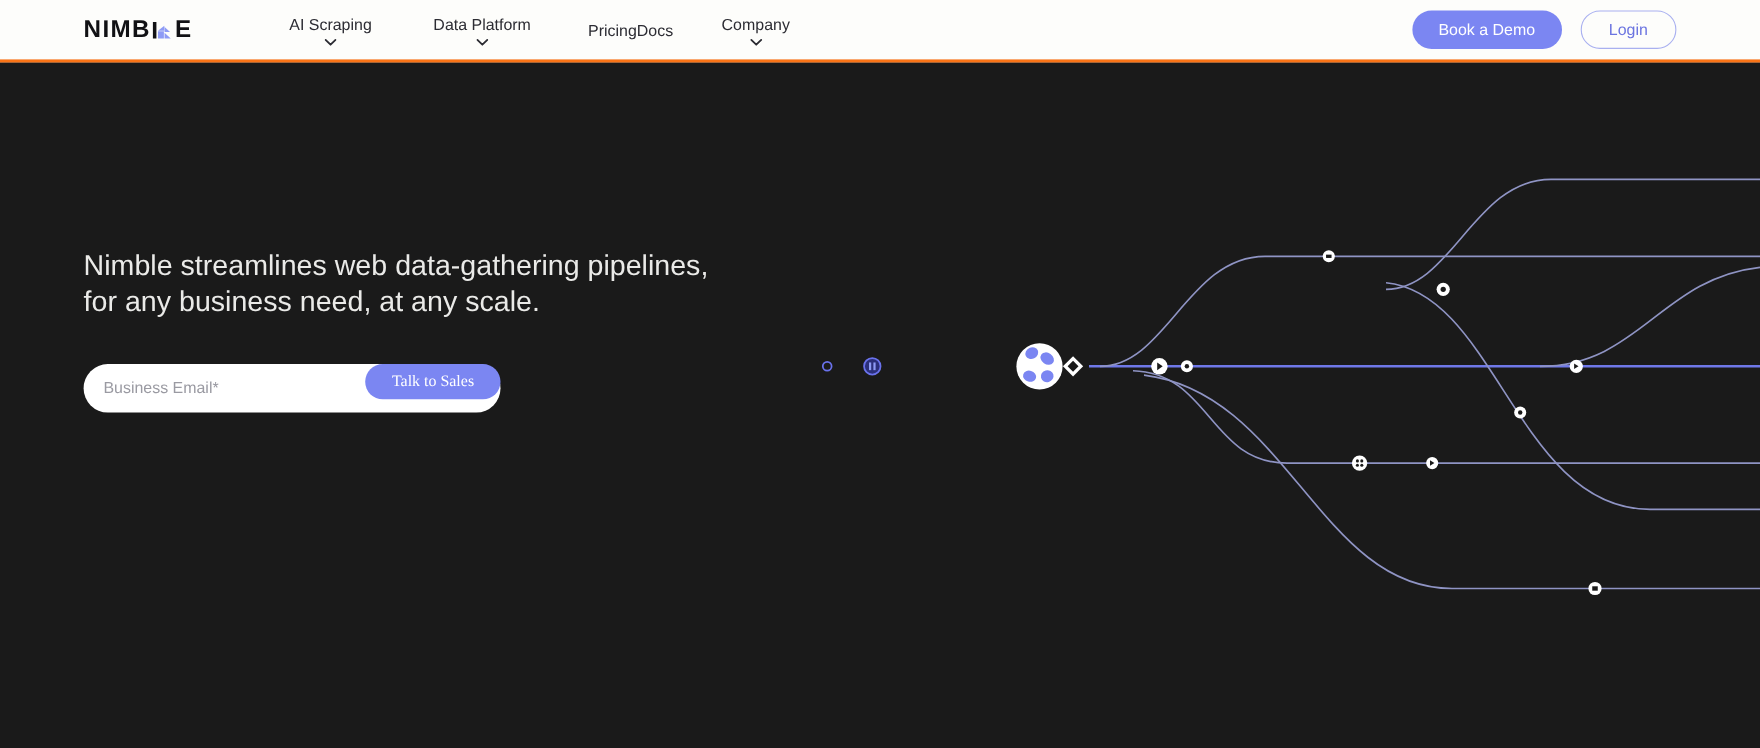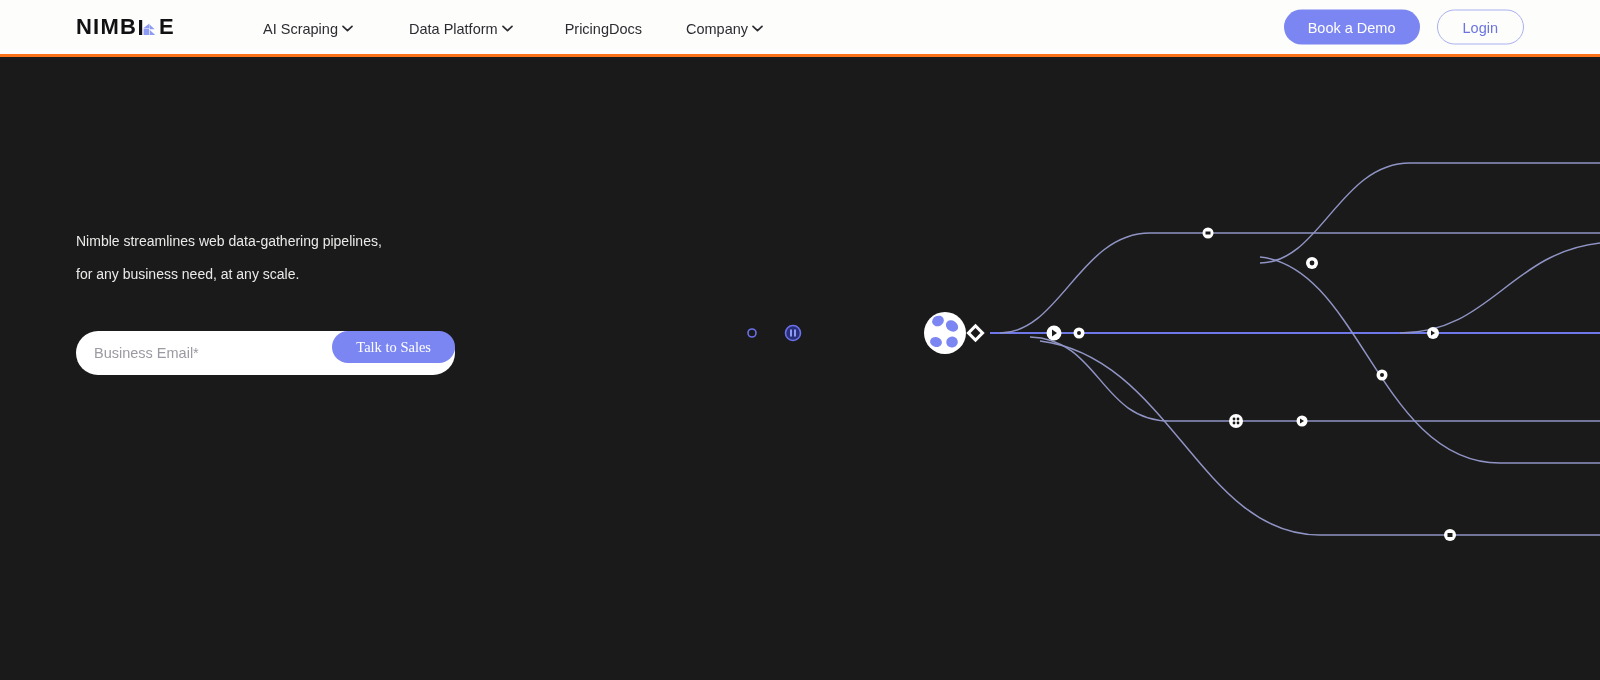--- a/index.html
+++ b/index.html
@@ -36,20 +36,21 @@
 
   .nav{
     position:absolute; left:263px; top:0; height:57px;
     display:flex; align-items:center; gap:0px;
   }
   .nav-item{
     display:flex; align-items:center; gap:4px;
     font-size:14.5px; color:#2c2c33;
     padding:0 0; cursor:pointer;
     white-space:nowrap;
+    flex-direction:column;
   }
   .nav-gap-1{ margin-right:56px; }
   .nav-gap-2{ margin-right:52px; }
   .nav-gap-3{ }
   .nav-gap-4{ margin-right:44px;align-items:flex-end; }
   .chev{ display:block; width:11px; height:7px; }
 
   .header-actions{
     position:absolute; right:76px; top:50%;
     transform:translateY(-50%);
@@ -84,21 +85,21 @@
     width:660px;
   }
   .headline{
     font-size:64px; line-height:77px;
     font-weight:300; color:#f7f7f5;
     letter-spacing:-0.2px;
   }
   .headline span{ display:block; }
   .subhead{
     margin-top:28px;
-    font-size:14px; line-height:33px;
+    font-size:26px; line-height:33px;
     font-weight:400; color:#eaeae8;
   }
   .subhead span{ display:block; }
 
   .emailbar{
     margin-top:40px;
     position:relative;
     width:379px; height:44px;
     background:#ffffff;
     border-radius:24px;

